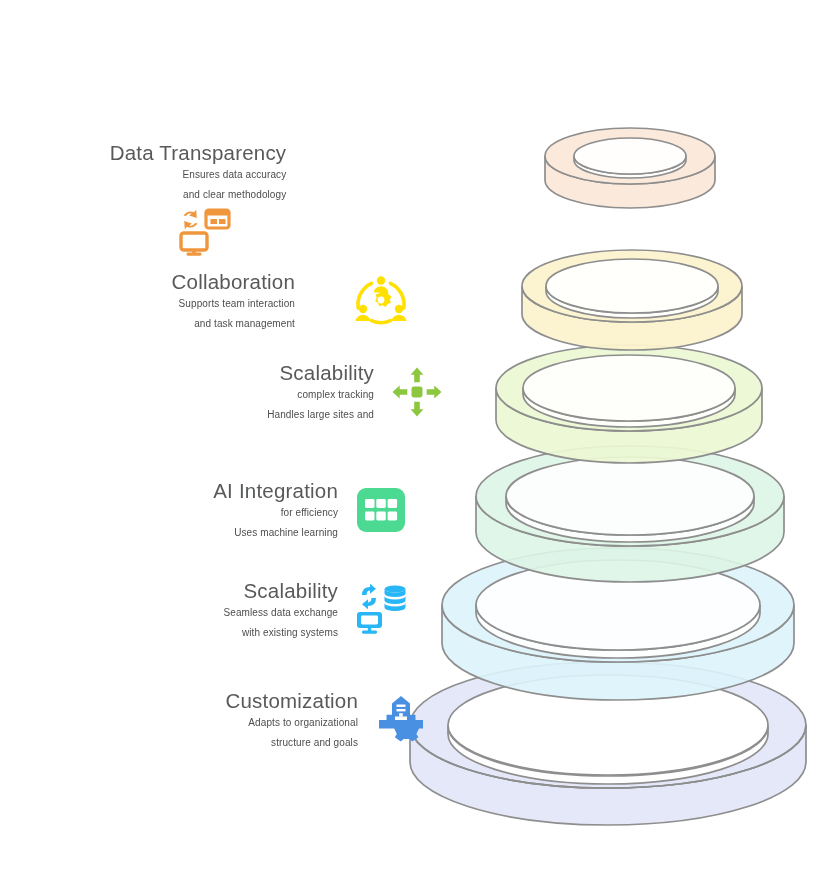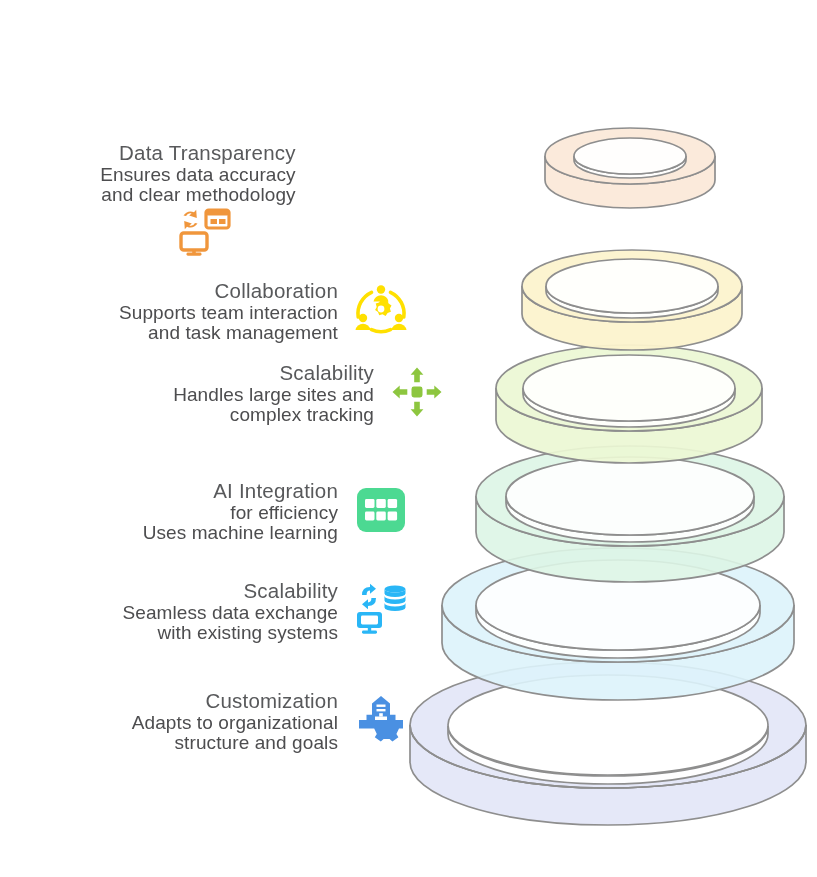--- a/index.html
+++ b/index.html
@@ -42,21 +42,21 @@
   }
   .feature-title {
     font-size: 20.5px;
     font-weight: 400;
     line-height: 25px;
     color: #58595b;
     letter-spacing: 0.2px;
     white-space: nowrap;
   }
   .feature-desc {
-    font-size: 19px;
+    font-size: 10px;
     font-weight: 400;
     line-height: 19.5px;
     color: #4d4d4f;
     letter-spacing: 0.1px;
     white-space: nowrap;
   }
   .feature-icon {
     width: 58px;
     height: 58px;
     flex: 0 0 58px;
@@ -159,21 +159,21 @@
             <path d="M 19.5 17.5 q -4.5 6 -10.5 3.2 l -2.2 2.6 -0.6 -8.2 7.6 2.4 -2.4 2 q 3.4 1.2 5.6 -2.6 z"></path>
 
             <rect x="3" y="27" width="26" height="17" rx="2.8" fill="none" stroke="#f0963c" stroke-width="3.4"></rect>
             <rect x="14.2" y="43" width="3.6" height="4.2"></rect>
             <rect x="8.5" y="46.5" width="15" height="3.2" rx="1.4"></rect>
           </g>
         </svg>
       </div>
     </div>
 
-    <div class="feature-row" style="top:278px;">
+    <div class="feature-row" style="top:269px;gap:43px;">
       <div class="feature-text">
         <div class="feature-title">Collaboration</div>
         <div class="feature-desc">Supports team interaction</div>
         <div class="feature-desc">and task management</div>
       </div>
       <div class="feature-icon">
         <svg width="54" height="54" viewBox="0 0 54 54" xmlns="http://www.w3.org/2000/svg">
           <g fill="#ffe000">
 
             <path d="M 4.2 34 A 23.5 23.5 0 0 1 17.5 9.3" fill="none" stroke="#ffe000" stroke-width="3.6" stroke-linecap="round"></path>
@@ -192,22 +192,22 @@
             <path d="M 27 16.5 l 3.1 1.6 3.3 -1 1.2 3.3 2.9 2 -1.6 3.1 1 3.3 -3.3 1.2 -2 2.9 -3.1 -1.6 -3.3 1 -1.2 -3.3 -2.9 -2 1.6 -3.1 -1 -3.3 3.3 -1.2 z"></path>
             <circle cx="27" cy="26" r="3.4" fill="#ffffff"></circle>
           </g>
         </svg>
       </div>
     </div>
 
     <div class="feature-row" style="top:360px;padding-left:36px;">
       <div class="feature-text">
         <div class="feature-title">Scalability</div>
+        <div class="feature-desc">complex tracking</div>
         <div class="feature-desc">Handles large sites and</div>
-        <div class="feature-desc">complex tracking</div>
       </div>
       <div class="feature-icon">
         <svg width="54" height="54" viewBox="0 0 54 54" xmlns="http://www.w3.org/2000/svg">
           <g fill="#8dc63f">
 
             <rect x="21.5" y="21.5" width="11" height="11" rx="2.4"></rect>
 
             <path d="M 27 2.5 l 6.4 7.2 -3.6 0 0 7.6 -5.6 0 0 -7.6 -3.6 0 z"></path>
 
             <path d="M 27 51.5 l -6.4 -7.2 3.6 0 0 -7.6 5.6 0 0 7.6 3.6 0 z"></path>
@@ -261,21 +261,21 @@
 
             <rect x="3" y="29" width="25" height="16" rx="3" fill="#29b6f6"></rect>
             <rect x="7" y="32.5" width="17" height="9" rx="1.4" fill="#ffffff"></rect>
             <rect x="13.8" y="44.5" width="3.4" height="4"></rect>
             <rect x="8" y="47.5" width="15" height="3.2" rx="1.4"></rect>
           </g>
         </svg>
       </div>
     </div>
 
-    <div class="feature-row" style="top:688px;">
+    <div class="feature-row" style="top:688px;margin-left:20px;">
       <div class="feature-text">
         <div class="feature-title">Customization</div>
         <div class="feature-desc">Adapts to organizational</div>
         <div class="feature-desc">structure and goals</div>
       </div>
       <div class="feature-icon">
         <svg width="54" height="54" viewBox="0 0 54 54" xmlns="http://www.w3.org/2000/svg">
           <g fill="#4a90e2">
 
             <path d="M 5 27 h 7.5 v -5.2 h 8.5 v 5.2 h 12 v -5.2 h 8.5 v 5.2 H 49 v 8.5 h -4 l -2.6 5.6 2 3.2 -6 4.2 -2.8 -2.6 -6 0 -2.8 2.6 -6 -4.2 2 -3.2 -2.6 -5.6 H 5 z"></path>

